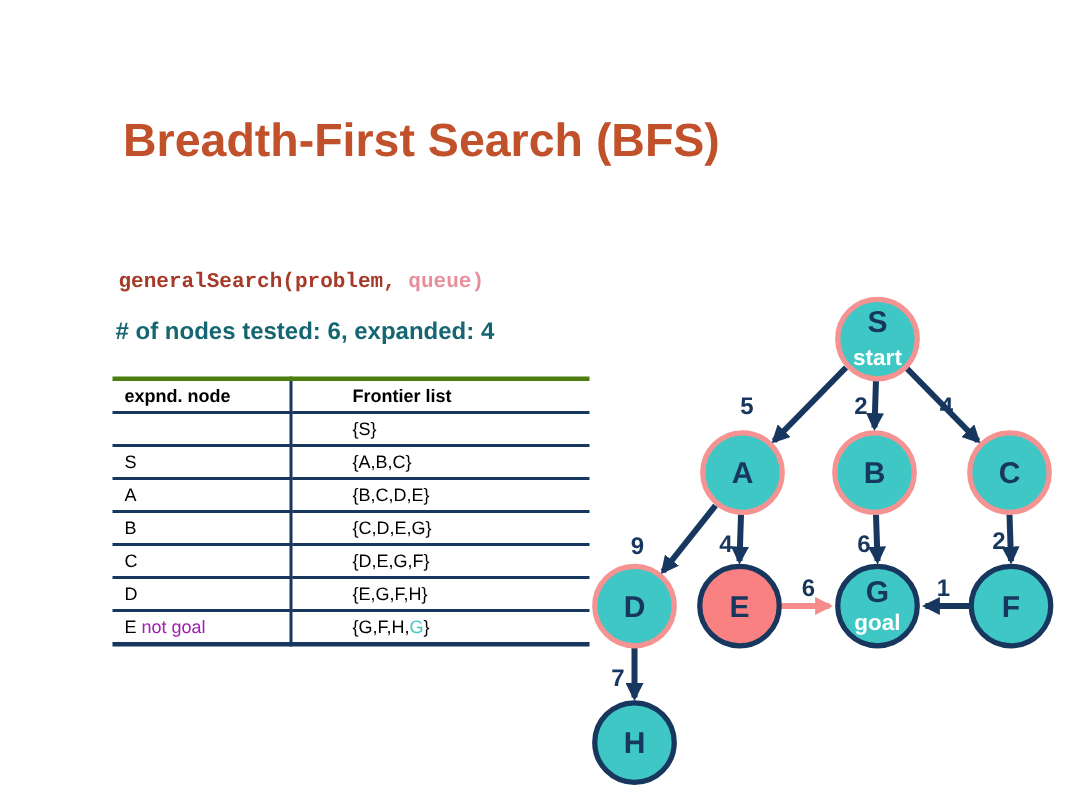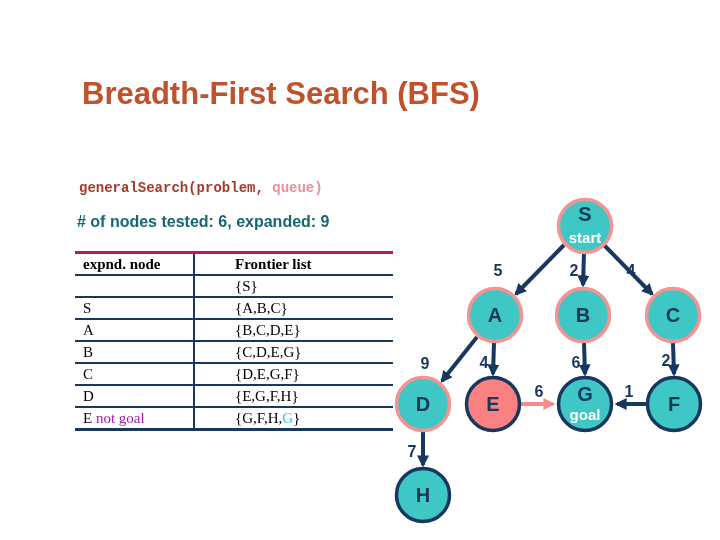--- a/index.html
+++ b/index.html
@@ -20,22 +20,22 @@
     font-weight:bold; font-size:14px; color:#a63a28; white-space:pre;
   }
   .code .arg { color:#e78f9b; }
   .subtitle {
     position:absolute; left:77px; top:213px;
     font-size:16px; font-weight:bold; color:#166672; white-space:nowrap;
   }
   table.trace {
     position:absolute; left:75px; top:251px;
     border-collapse:collapse; table-layout:fixed;
-    border-top:3px solid #be185d; border-bottom:3px solid #17375e;
-    font-size:15px; color:#000000;font-family:Liberation Serif, serif;
+    border-top:3px solid #4d7c0f; border-bottom:3px solid #17375e;
+    font-size:12px; color:#000000;
   }
   table.trace td, table.trace th {
     height:20px; padding:0 0 0 8px; text-align:left;
     border-bottom:2px solid #17375e; vertical-align:middle;
     font-weight:normal; white-space:nowrap;
   }
   table.trace tr:last-child td { border-bottom:none; }
   table.trace .c1 { width:110px; border-right:2px solid #17375e; }
   table.trace .c2 { width:158px;padding-left:40px; }
   table.trace th { font-weight:bold; }
@@ -46,21 +46,21 @@
   .nl { font-size:20px; font-weight:bold; fill:#17375e; text-anchor:middle; }
   .ns { font-size:15px; font-weight:bold; fill:#ffffff; text-anchor:middle; }
 </style>
 </head>
 <body>
 
 <div class="title">Breadth-First Search (BFS)</div>
 
 <div class="code"><span>generalSearch(problem,</span><span class="arg"> queue)</span></div>
 
-<div class="subtitle"># of nodes tested: 6, expanded: 9</div>
+<div class="subtitle"># of nodes tested: 6, expanded: 4</div>
 
 <table class="trace">
   <tbody>
       <tr>
     <th class="c1">expnd. node</th>
     <th class="c2">Frontier list</th>
   </tr>
   <tr>
     <td class="c1"></td>
     <td class="c2">{S}</td>

